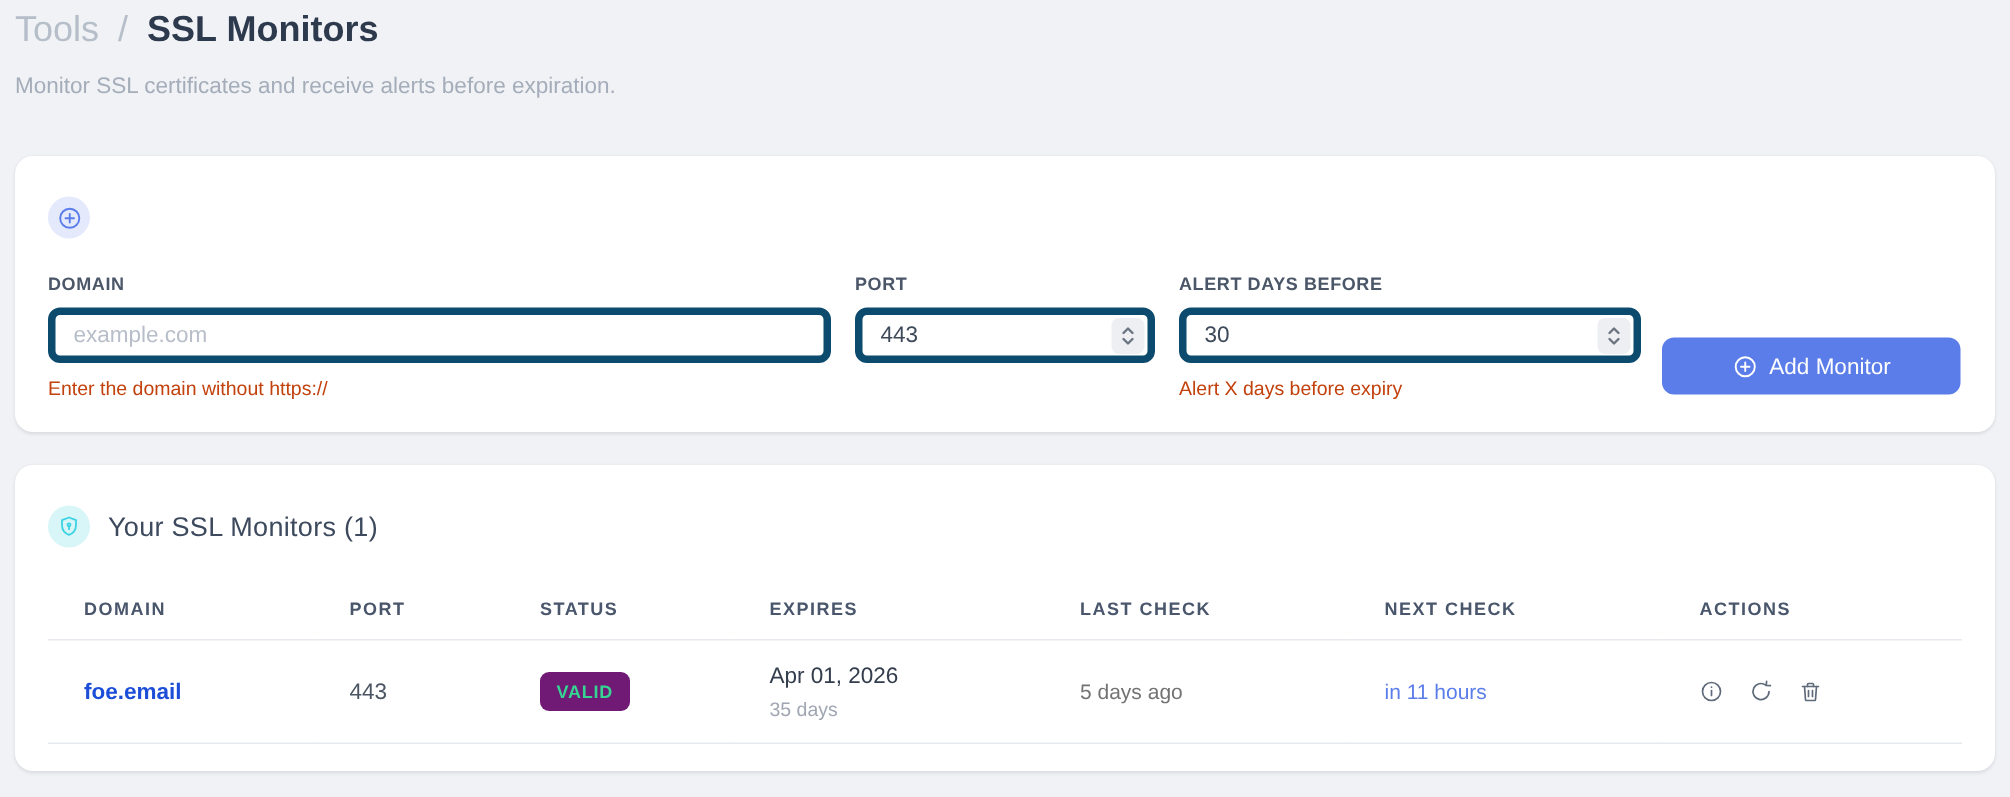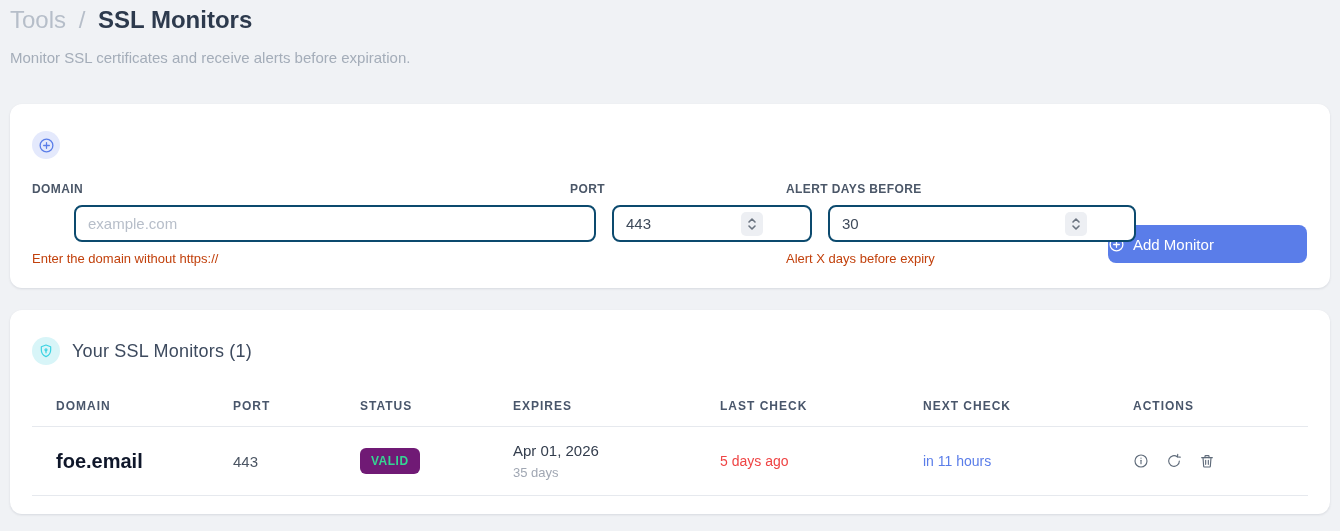--- a/index.html
+++ b/index.html
@@ -44,68 +44,68 @@
   .field-domain { width: 522px; margin-right: 16px; }
   .field-port  { width: 200px; margin-right: 16px; }
   .field-alert { width: 308px; margin-right: 14px; }
   .field-label {
     font-size: 12px; font-weight: 700; color: #4b5768;
     letter-spacing: 0.4px; margin-bottom: 9px;
   }
   .input-wrap { position: relative; }
   .text-input {
     width: 100%; height: 37px;
-    border: 2px solid #0c4a6e; border-radius: 8px;
+    border: 5px solid #0c4a6e; border-radius: 8px;
     padding: 12px 12px; font-size: 15px; color: #3e4a5a;
     font-family: "Liberation Sans", sans-serif;
-    background: #ffffff; outline: none; margin-left: 42px;
+    background: #ffffff; outline: none;
   }
   .text-input::placeholder { color: #b7bec9; }
   .number-input { padding-right: 40px; }
   .spinner {
     position: absolute; right: 7px; top: 7px;
     width: 22px; height: 24px; border-radius: 5px;
     background: #edeff3;
     display: flex; flex-direction: column; align-items: center; justify-content: center;
     cursor: pointer;
   }
   .field-helper { margin-top: 9px; font-size: 13px; color: #c2410c; }
 
   .add-btn {
     margin-top: 43px;
     width: 199px; height: 38px;
     background: #5a7de9; border: none; border-radius: 8px;
     color: #ffffff; font-size: 15px; font-family: "Liberation Sans", sans-serif;
-    display: flex; align-items: center; gap: 8px;
+    display: flex; align-items: center; justify-content: center; gap: 8px;
     cursor: pointer;
   }
 
   
   .monitor-table { width: 100%; border-collapse: collapse; margin-top: 20px; }
   .monitor-table th {
     text-align: left; font-size: 12px; font-weight: 700; color: #49566b;
     letter-spacing: 1px; padding: 14px 0 13px 24px;
     border-bottom: 1px solid #e6e9ee; white-space: nowrap;
   }
   .monitor-table td {
     padding: 15px 0 15px 24px;
     border-bottom: 1px solid #e6e9ee; vertical-align: middle;
   }
   .col-domain { width: 177px; } .col-port { width: 127px; } .col-status { width: 153px; }
   .col-expires { width: 207px; } .col-last { width: 203px; } .col-next { width: 210px; }
-  .cell-domain { font-weight: 700; color: #0f172a; font-size: 20px; }
+  .cell-domain { font-weight: 700; color: #1d4ed8; font-size: 15px; }
   .cell-port { color: #4b5563; font-size: 15px; }
   .badge-valid {
     display: inline-block; background: #701a75; color: #35d493;
     font-size: 12px; font-weight: 700; letter-spacing: 0.5px;
     padding: 6px 11px; border-radius: 6px;
   }
   .expires-date { color: #333d4d; font-size: 15px; }
   .expires-days { color: #a0a7b3; font-size: 13px; margin-top: 6px; }
-  .cell-last { color: #ef4444; font-size: 14px; }
+  .cell-last { color: #737373; font-size: 14px; }
   .cell-next { color: #5a7de9; font-size: 14px; }
   .actions { display: flex; align-items: center; gap: 17px; }
   .action-icon { display: inline-flex; cursor: pointer; }
 </style>
 </head>
 <body>
 
 <div class="page">
 
   <div class="breadcrumb">

